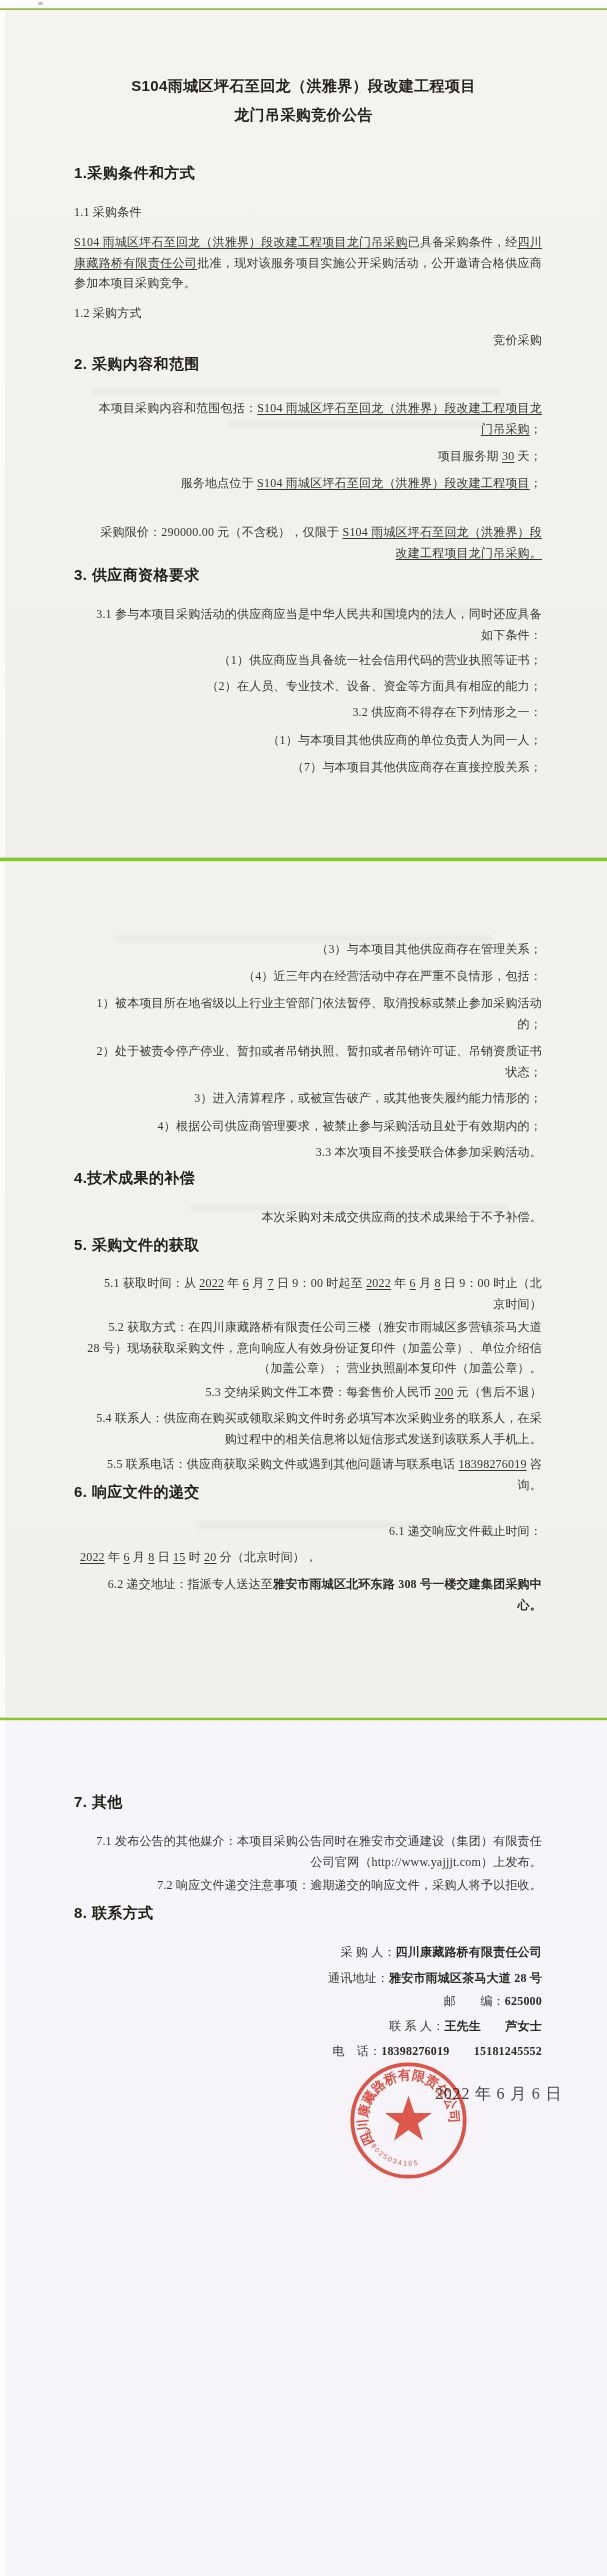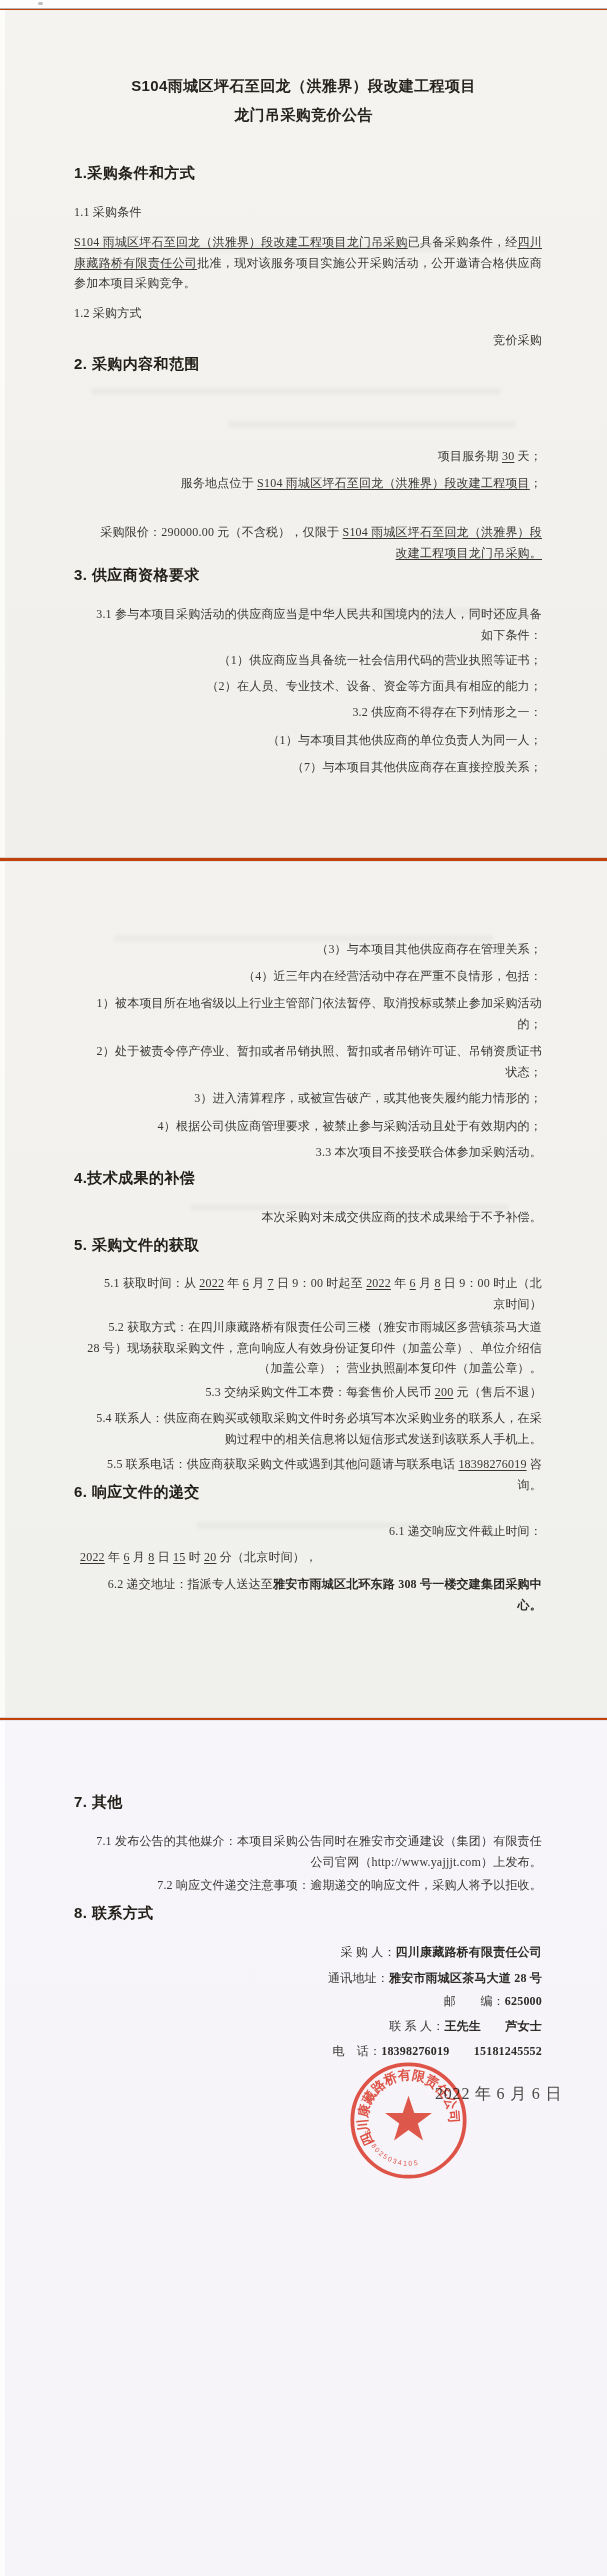--- a/index.html
+++ b/index.html
@@ -1,16 +1,16 @@
 <!DOCTYPE html>
 <html style="font-size:12px"><head>
 <meta charset="utf-8">
 <style>
   html,body{margin:0;padding:0;background:#ffffff;}
-  #shot{position:relative;width:607px;height:2576px;background:#c2410c;overflow:hidden;
+  #shot{position:relative;width:607px;height:2576px;background:#84cc16;overflow:hidden;
         font-family:"Liberation Serif","DejaVu Serif",serif;color:#3a3733;}
   .topstrip{position:absolute;left:0;top:0;width:607px;height:8.3px;background:#fdfdfd;
             border-bottom:1.5px solid #b7b7b3;}
   .page{position:absolute;left:0;width:607px;}
   .page1{top:10px;height:847px;background:linear-gradient(180deg,#f4f3f0 0%,#f2f1ee 60%,#f0efec 100%);
          border-bottom:0.8px solid #d8d8d3;}
   .page2{top:861px;height:855px;background:linear-gradient(180deg,#f3f2ef 0%,#f0f0ec 100%);
          border-top:0.8px solid #e6e6e1;border-bottom:0.8px solid #d9d9d5;}
   .page3{top:1720px;height:856px;background:linear-gradient(180deg,#f7f5fa 0%,#f6f4f9 100%);
          border-top:0.8px solid #e9e7ee;}
@@ -50,20 +50,21 @@
     <div class="title" style="top:67px">S104雨城区坪石至回龙（洪雅界）段改建工程项目</div>
     <div class="title" style="top:96px">龙门吊采购竞价公告</div>
 
     <div class="h" style="top:154px">1.采购条件和方式</div>
     <div class="line nj" style="top:192px">1.1 采购条件</div>
     <div class="line" style="top:222px"><span class="u">S104 雨城区坪石至回龙（洪雅界）段改建工程项目龙门吊采购</span><span>已具备采购条件，经</span><span class="u">四川康藏路桥有限责任公司</span><span>批准，现对该服务项目实施公开采购活动，公开邀请合格供应商参加本项目采购竞争。</span></div>
     <div class="line nj" style="top:293px">1.2 采购方式</div>
     <div class="line nj ind" style="top:320px">竞价采购</div>
 
     <div class="h" style="top:345px">2. 采购内容和范围</div>
+    <div class="line ind" style="top:388px"><span>本项目采购内容和范围包括：</span><span class="u">S104 雨城区坪石至回龙（洪雅界）段改建工程项目龙门吊采购</span><span>；</span></div>
     <div class="line nj ind" style="top:436px"><span>项目服务期 </span><span class="u">30</span><span> 天；</span></div>
     <div class="line nj ind" style="top:463px"><span>服务地点位于 </span><span class="u">S104 雨城区坪石至回龙（洪雅界）段改建工程项目</span><span>；</span></div>
     <div class="line ind" style="top:512px"><span>采购限价：290000.00 元（不含税），仅限于 </span><span class="u">S104 雨城区坪石至回龙（洪雅界）段改建工程项目龙门吊采购。</span></div>
 
     <div class="h" style="top:556px">3.  供应商资格要求</div>
     <div class="line ind" style="top:594px">3.1 参与本项目采购活动的供应商应当是中华人民共和国境内的法人，同时还应具备如下条件：</div>
     <div class="line nj ind" style="top:640px">（1）供应商应当具备统一社会信用代码的营业执照等证书；</div>
     <div class="line nj ind" style="top:666px">（2）在人员、专业技术、设备、资金等方面具有相应的能力；</div>
     <div class="line nj ind" style="top:692px">3.2 供应商不得存在下列情形之一：</div>
     <div class="line nj ind" style="top:720px">（1）与本项目其他供应商的单位负责人为同一人；</div>

